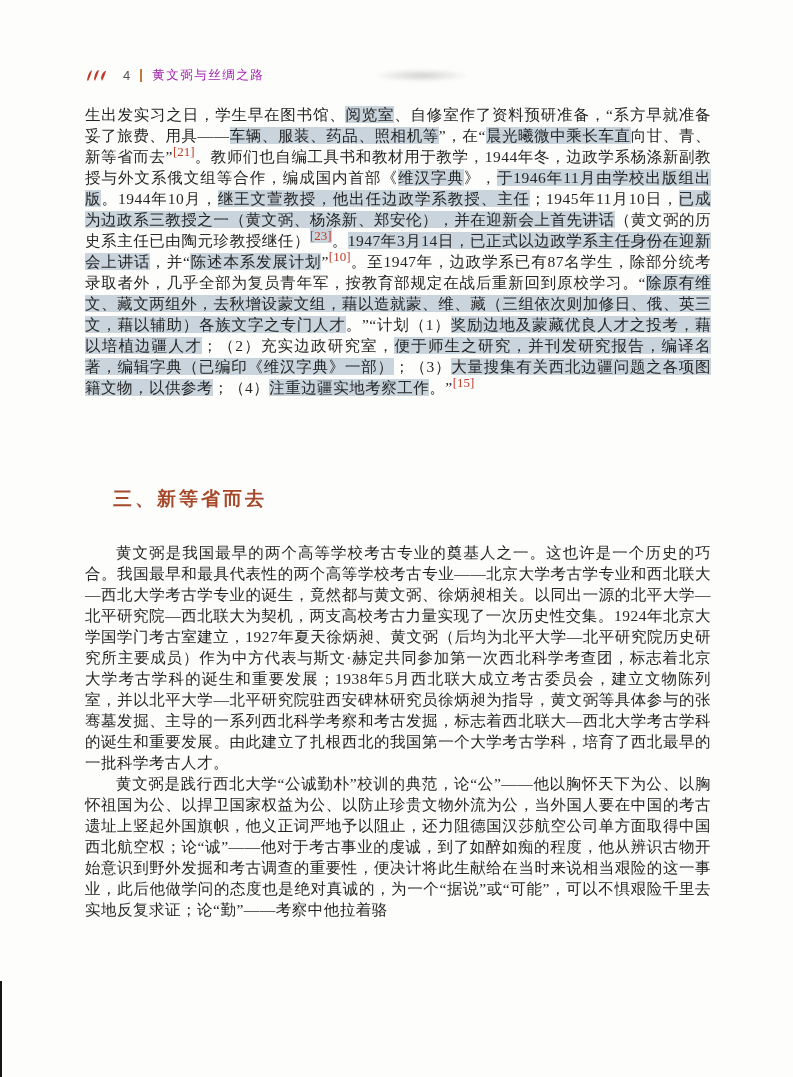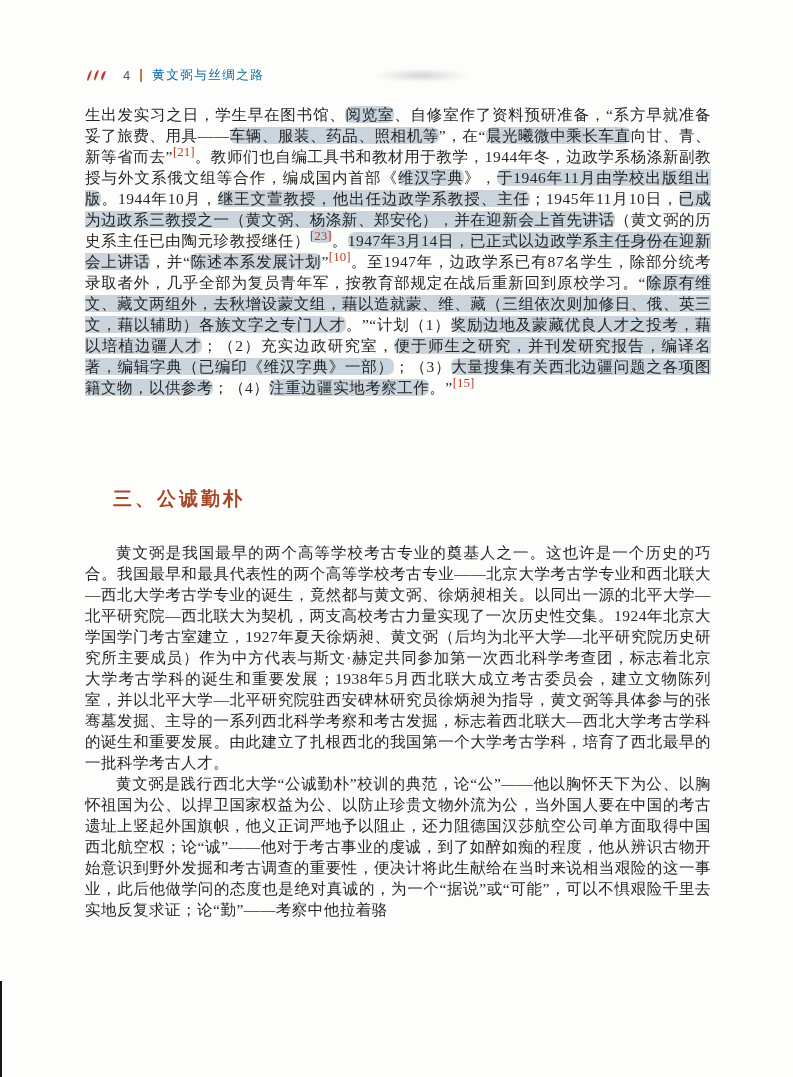--- a/index.html
+++ b/index.html
@@ -21,38 +21,38 @@
   }
   .logo-mark { width:24px; height:15px; margin-right:14px; flex:0 0 auto; }
   .pagenum {
     font-family:"Liberation Sans","DejaVu Sans",sans-serif;
     font-size:13px; color:#555; margin-right:10px;
   }
   .header-divider {
     width:2px; height:13px; background:#c27a3a; margin-right:10px; flex:0 0 auto;
   }
   .book-title {
-    font-size:12.5px; color:#0369a1; letter-spacing:1.5px;
+    font-size:12.5px; color:#a21caf; letter-spacing:1.5px;
     font-family:"Liberation Serif","DejaVu Serif",serif;
   }
   .scan-smudge {
     margin-left:110px; width:95px; height:13px; border-radius:50%;
     background:radial-gradient(ellipse at center, rgba(140,140,140,.38), rgba(140,140,140,0) 72%);
     filter:blur(1.5px);
   }
   
   .body-text {
     position:absolute; top:104px; left:85px; width:626px;
     font-size:15.5px; line-height:21px; color:#262626;
     text-align:justify; text-justify:inter-character;
     letter-spacing:0.5px;
   }
   .para { text-align:justify; }
   .para.indent { text-indent:2em; }
-  .hl { background:#c9d4dc;border-radius:7px; }
+  .hl { background:#c9d4dc; }
   sup.cite {
     color:#bf3a28; font-size:13px; line-height:0;
     letter-spacing:0; vertical-align:super;
   }
   .section-heading {
     font-size:19px; font-weight:bold; color:#a5492a;
     letter-spacing:3px; line-height:26px;
     margin:88px 0 30px 28px;
   }
   
@@ -75,20 +75,20 @@
       </svg>
     </span>
     <span class="pagenum">4</span>
     <span class="header-divider"></span>
     <span class="book-title">黄文弼与丝绸之路</span>
     <span class="scan-smudge"></span>
   </header>
 
   <main class="body-text">
     <p class="para"><span>生出发实习之日，学生早在图书馆、</span><span class="hl">阅览室</span><span>、自修室作了资料预研准备，“系方早就准备妥了旅费、用具——</span><span class="hl">车辆、服装、药品、照相机等</span><span>”，在“</span><span class="hl">晨光曦微中乘长车直</span><span>向甘、青、新等省而去”</span><sup class="cite">[21]</sup><span>。教师们也自编工具书和教材用于教学，1944年冬，边政学系杨涤新副教授与外文系俄文组等合作，编成国内首部《</span><span class="hl">维汉字典</span><span>》，</span><span class="hl">于1946年11月由学校出版组出版</span><span>。1944年10月，</span><span class="hl">继王文萱教授，他出任边政学系教授、主任</span><span>；1945年11月10日，</span><span class="hl">已成为边政系三教授之一（黄文弼、杨涤新、郑安伦），并在迎新会上首先讲话</span><span>（黄文弼的历史系主任已由陶元珍教授继任）</span><sup class="cite hl">[23]</sup><span>。</span><span class="hl">1947年3月14日，已正式以边政学系主任身份在迎新会上讲话</span><span>，并“</span><span class="hl">陈述本系发展计划</span><span>”</span><sup class="cite">[10]</sup><span>。至1947年，边政学系已有87名学生，除部分统考录取者外，几乎全部为复员青年军，按教育部规定在战后重新回到原校学习。“</span><span class="hl">除原有维文、藏文两组外，去秋增设蒙文组，藉以造就蒙、维、藏（三组依次则加修日、俄、英三文，藉以辅助）各族文字之专门人才</span><span>。”“计划（1）</span><span class="hl">奖励边地及蒙藏优良人才之投考，藉以培植边疆人才</span><span>；（2）充实边政研究室，</span><span class="hl">便于师生之研究，并刊发研究报告，编译名著，编辑字典（已编印《维汉字典》一部）</span><span>；（3）</span><span class="hl">大量搜集有关西北边疆问题之各项图籍文物，以供参考</span><span>；（4）</span><span class="hl">注重边疆实地考察工作</span><span>。”</span><sup class="cite">[15]</sup></p>
-    <h2 class="section-heading">三、公诚勤朴</h2>
+    <h2 class="section-heading">三、新等省而去</h2>
     <p class="para indent"><span>黄文弼是我国最早的两个高等学校考古专业的奠基人之一。这也许是一个历史的巧合。我国最早和最具代表性的两个高等学校考古专业——北京大学考古学专业和西北联大—西北大学考古学专业的诞生，竟然都与黄文弼、徐炳昶相关。以同出一源的北平大学—北平研究院—西北联大为契机，两支高校考古力量实现了一次历史性交集。1924年北京大学国学门考古室建立，1927年夏天徐炳昶、黄文弼（后均为北平大学—北平研究院历史研究所主要成员）作为中方代表与斯文·赫定共同参加第一次西北科学考查团，标志着北京大学考古学科的诞生和重要发展；1938年5月西北联大成立考古委员会，建立文物陈列室，并以北平大学—北平研究院驻西安碑林研究员徐炳昶为指导，黄文弼等具体参与的张骞墓发掘、主导的一系列西北科学考察和考古发掘，标志着西北联大—西北大学考古学科的诞生和重要发展。由此建立了扎根西北的我国第一个大学考古学科，培育了西北最早的一批科学考古人才。</span></p>
     <p class="para indent"><span>黄文弼是践行西北大学“公诚勤朴”校训的典范，论“公”——他以胸怀天下为公、以胸怀祖国为公、以捍卫国家权益为公、以防止珍贵文物外流为公，当外国人要在中国的考古遗址上竖起外国旗帜，他义正词严地予以阻止，还力阻德国汉莎航空公司单方面取得中国西北航空权；论“诚”——他对于考古事业的虔诚，到了如醉如痴的程度，他从辨识古物开始意识到野外发掘和考古调查的重要性，便决计将此生献给在当时来说相当艰险的这一事业，此后他做学问的态度也是绝对真诚的，为一个“据说”或“可能”，可以不惧艰险千里去实地反复求证；论“勤”——考察中他拉着骆</span></p>
   </main>
 
   <div class="edge-artifact"></div>
 
 </div>
 
 </body></html>

